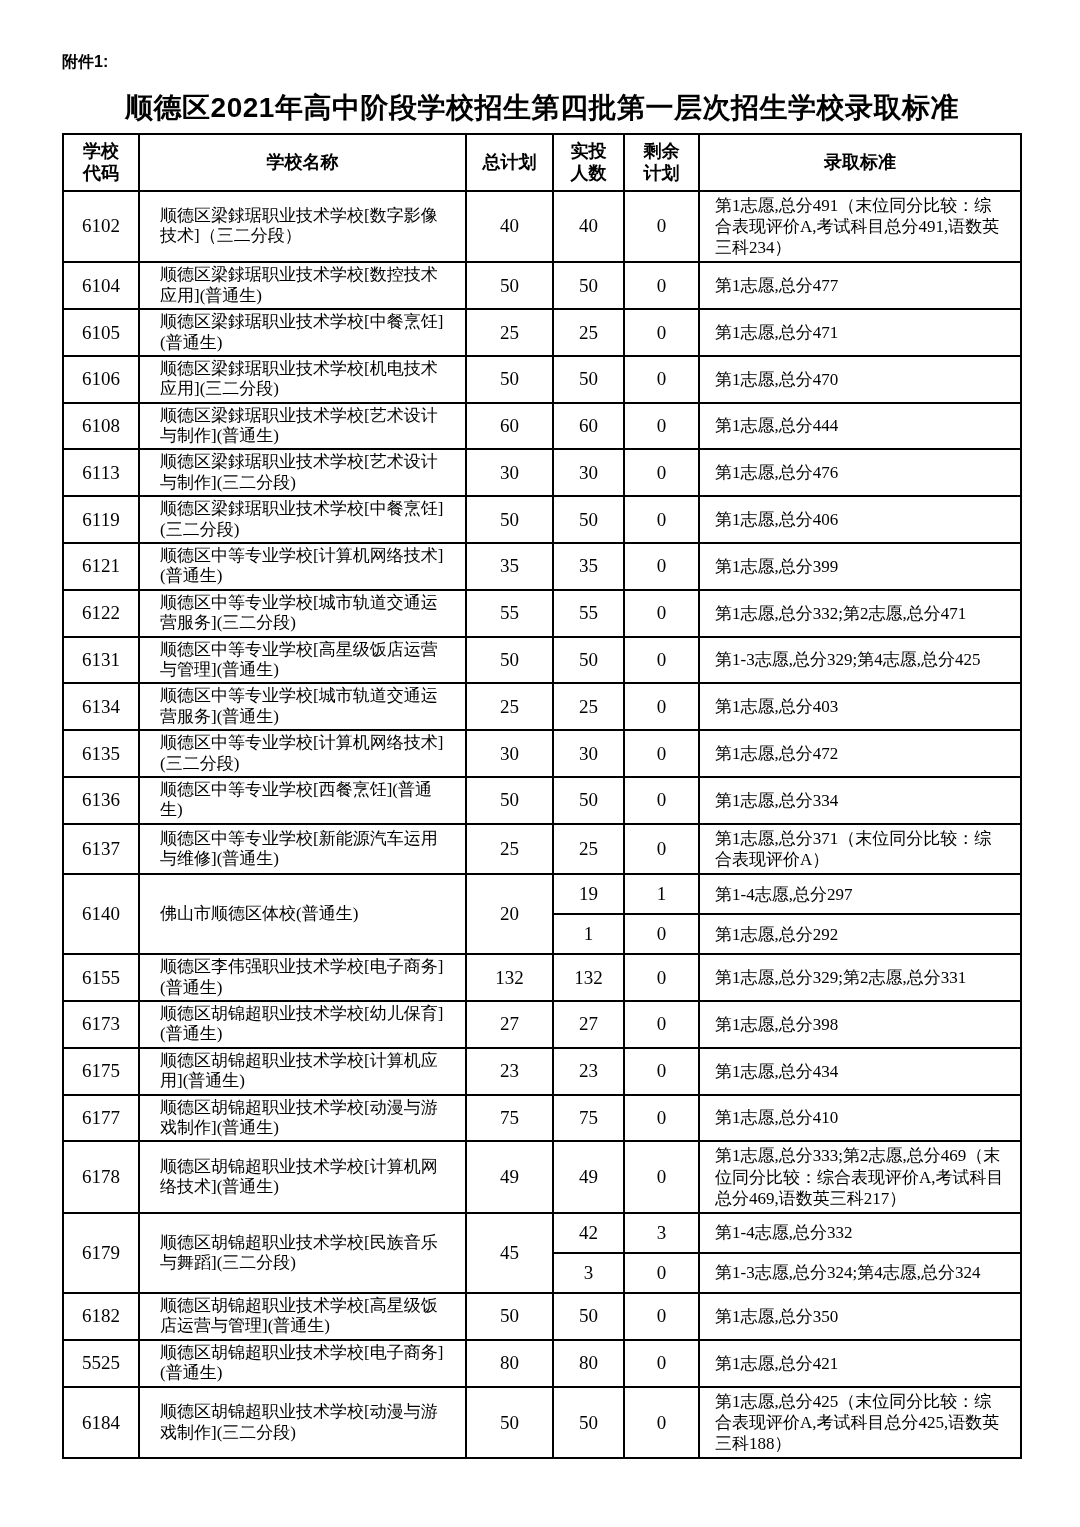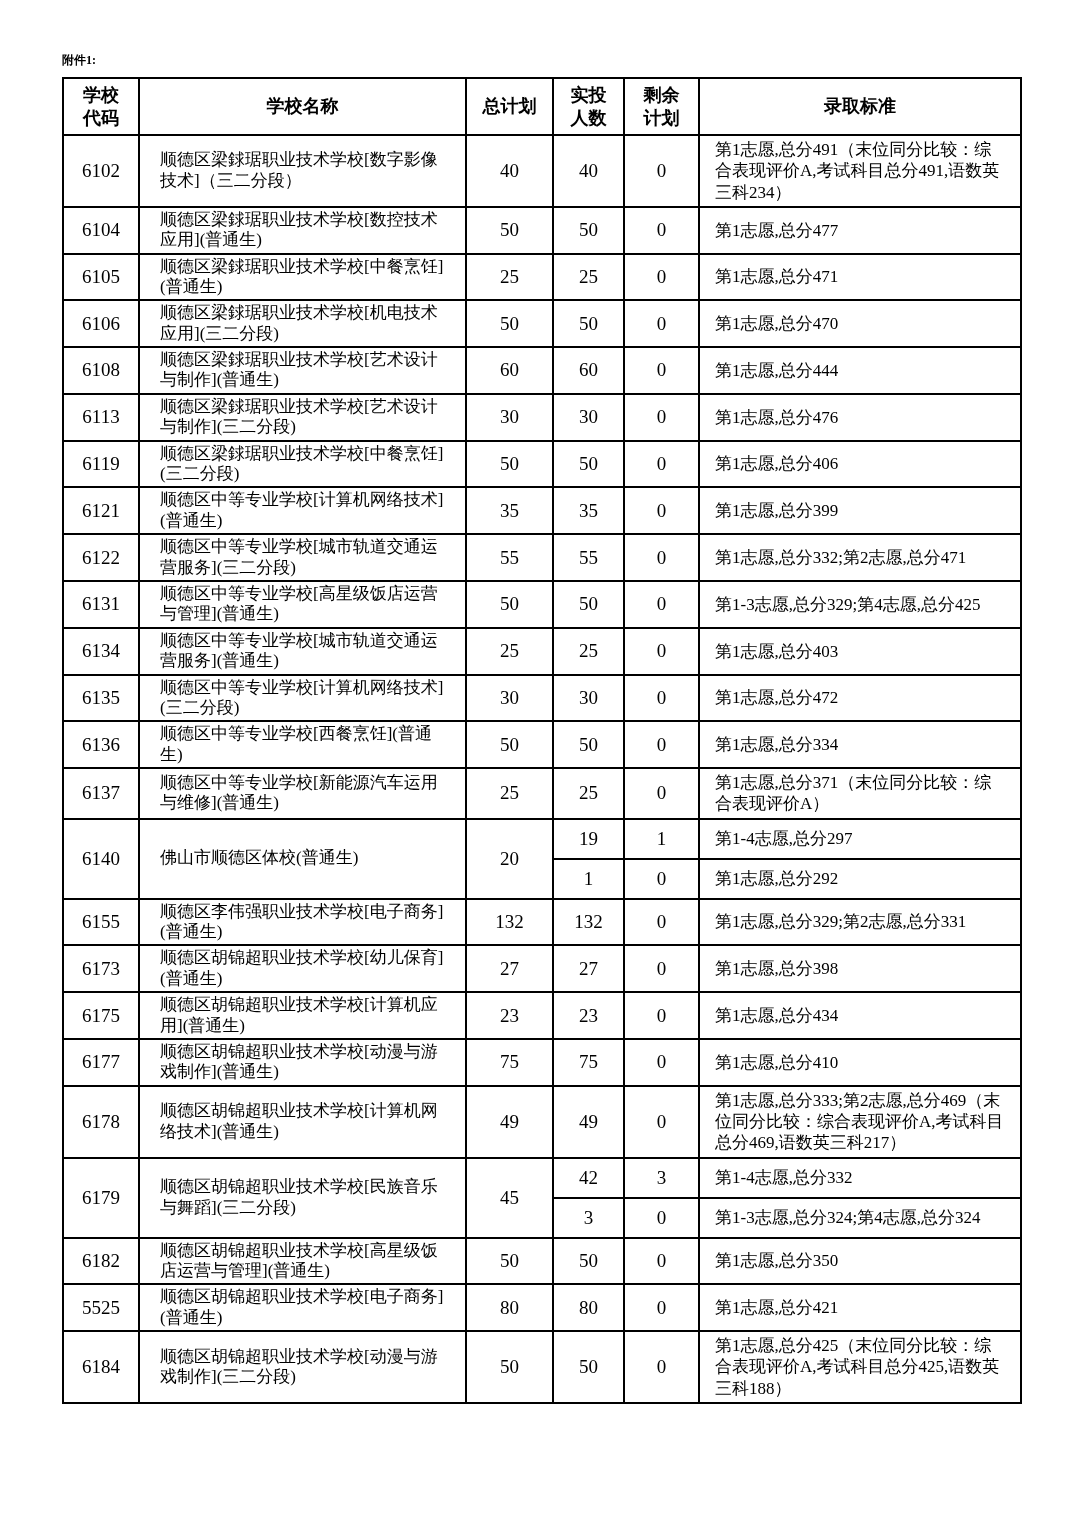--- a/index.html
+++ b/index.html
@@ -10,24 +10,24 @@
     color: #000;
   }
   .page {
     width: 1080px;
     min-height: 1527px;
     box-sizing: border-box;
     padding: 52px 58px 40px 62px;
     background: #fff;
   }
   .attachment-label {
-    font-family: Liberation Serif, serif;
+    font-family: Liberation Sans, sans-serif;
     font-weight: bold;
-    font-size: 12px;
-    margin-bottom: 8px;
+    font-size: 16px;
+    margin-bottom: 18px;
   }
   .doc-title {
     font-family: "Liberation Sans", sans-serif;
     font-weight: bold;
     font-size: 28px;
     text-align: center;
     letter-spacing: 0.5px;
     margin: 0 0 8px 0;
     line-height: 1.2;
   }
@@ -76,20 +76,21 @@
     font-size: 17px;
     line-height: 1.25;
     padding: 3px 15px;
   }
 </style>
 </head>
 <body>
 
 <div class="page">
   <div class="attachment-label">附件1:</div>
+  <h1 class="doc-title">顺德区2021年高中阶段学校招生第四批第一层次招生学校录取标准</h1>
 
   <table class="admission-table">
     <colgroup>
       <col style="width:76px">
       <col style="width:327px">
       <col style="width:87px">
       <col style="width:71px">
       <col style="width:75px">
       <col style="width:322px">
     </colgroup>

